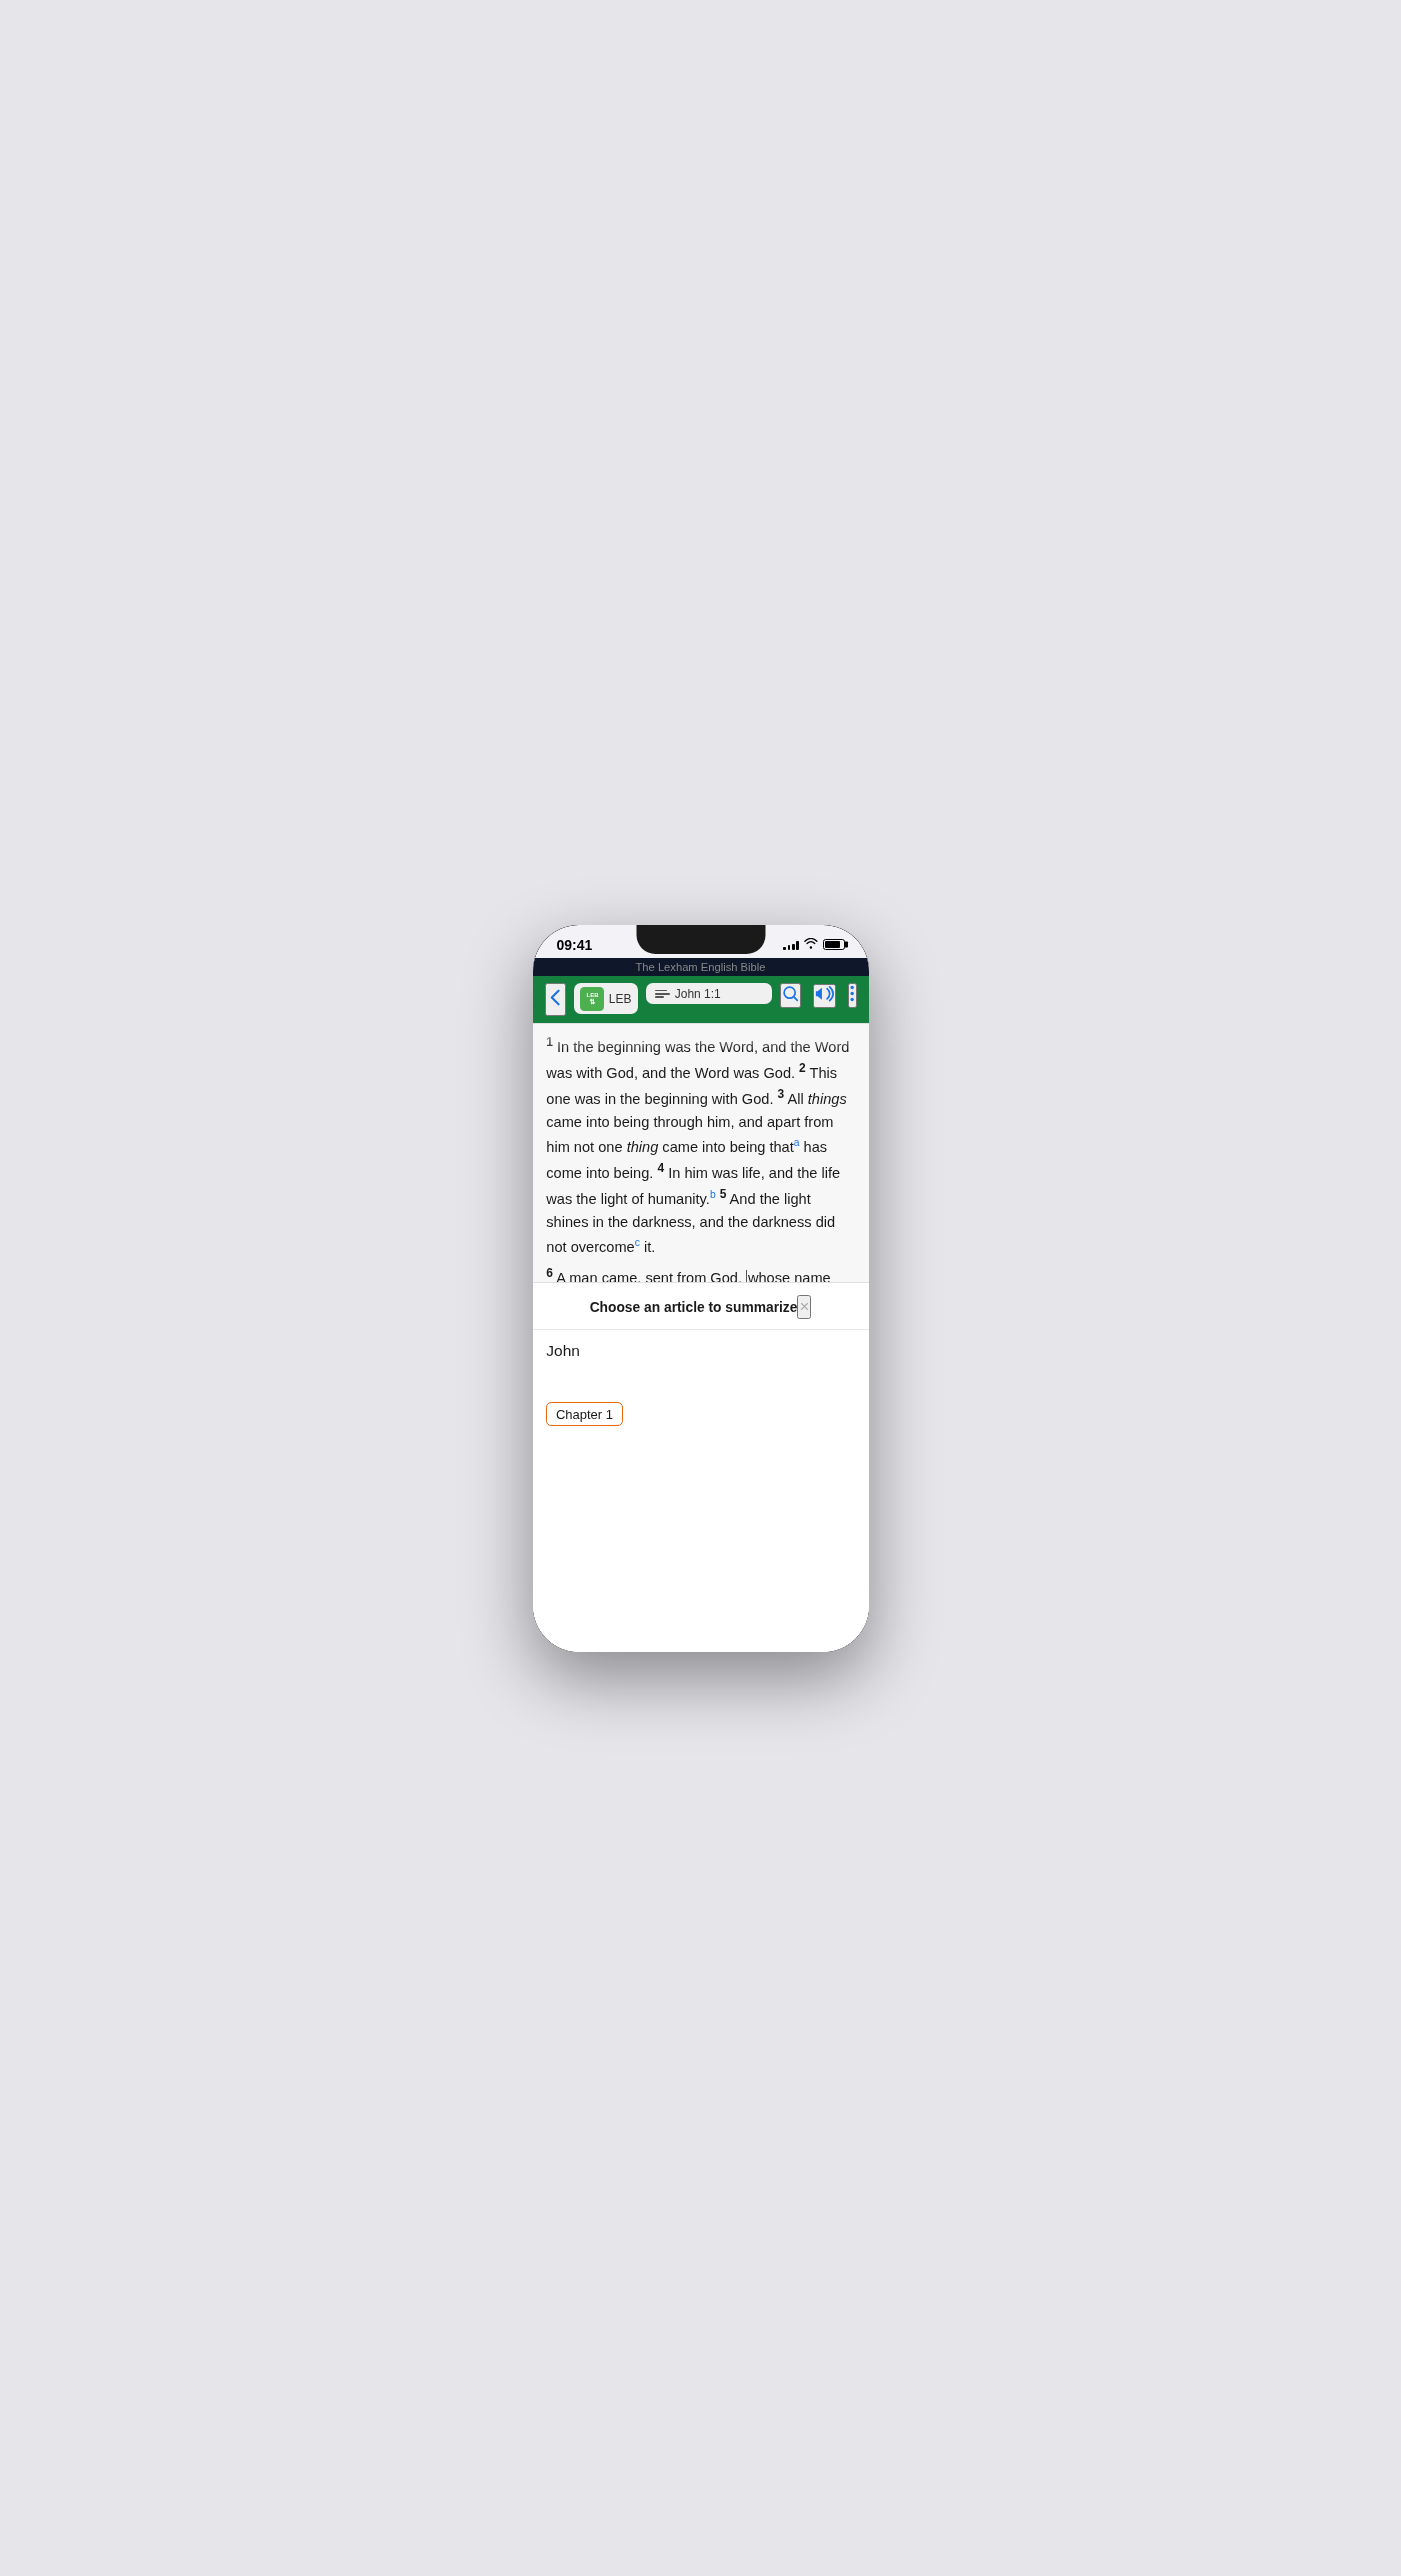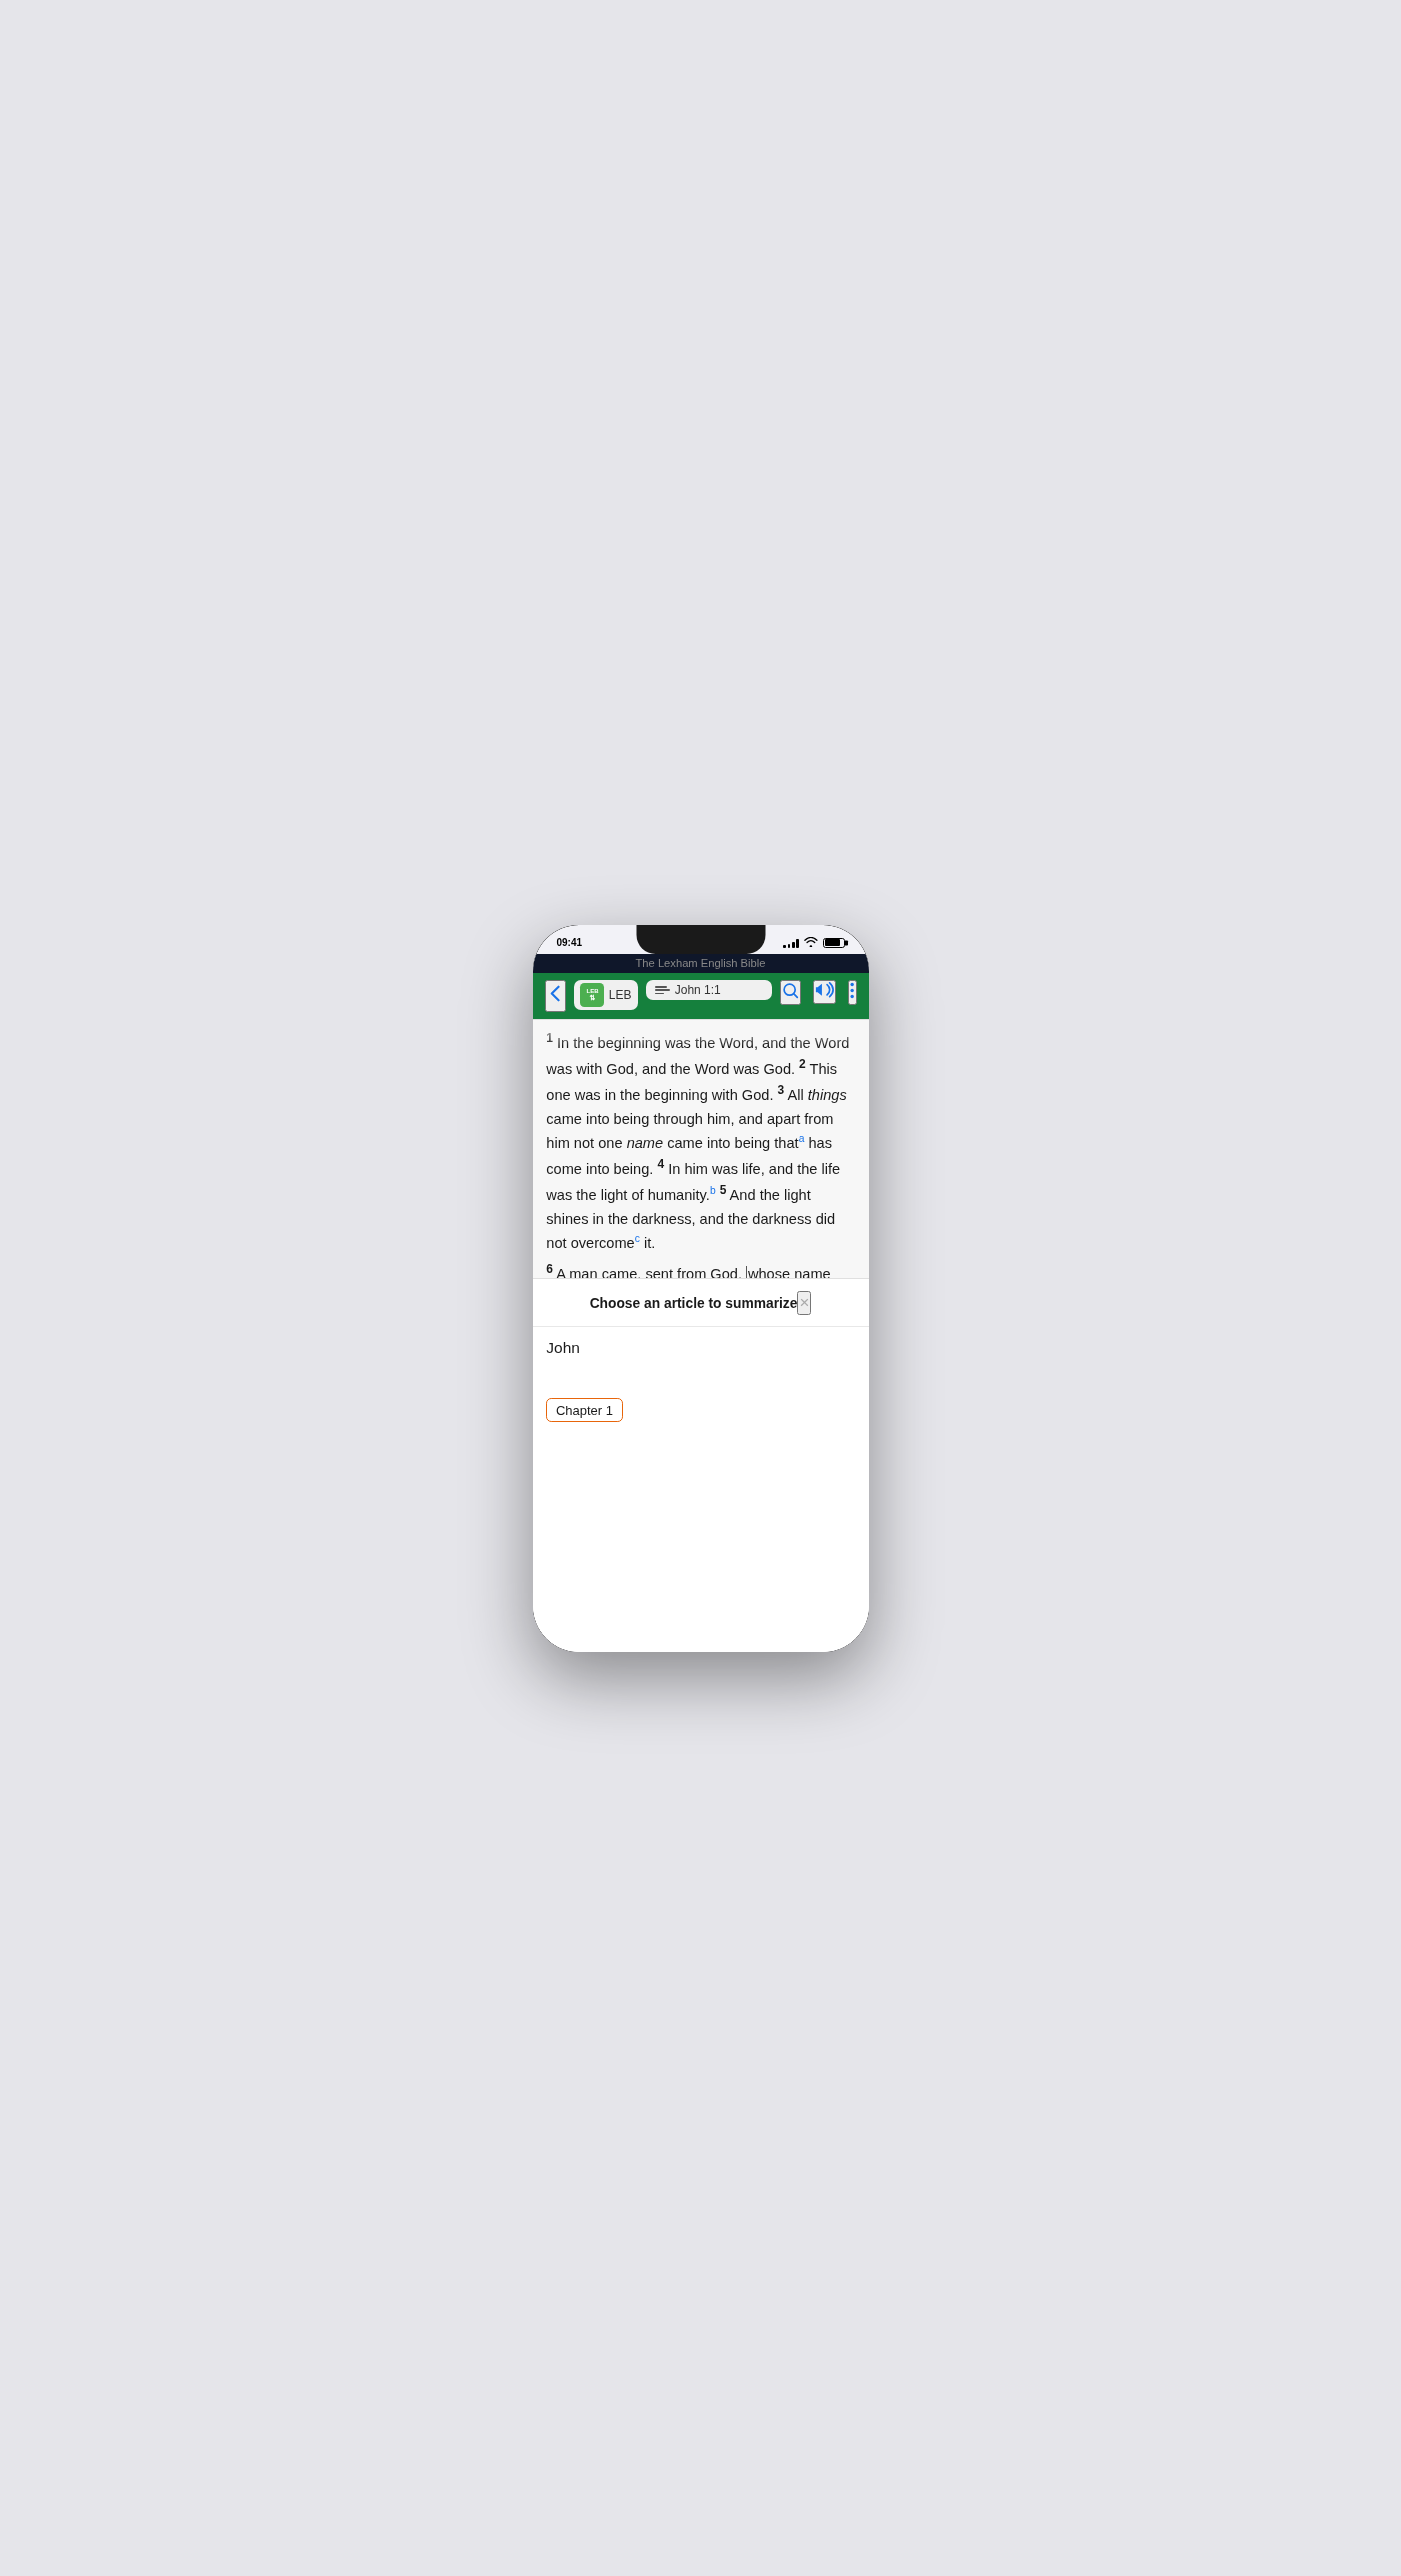--- a/index.html
+++ b/index.html
@@ -48,21 +48,21 @@
     .status-bar {
       display: flex;
       justify-content: space-between;
       align-items: center;
       padding: 12px 24px 5.2px;
       position: relative;
       z-index: 99;
     }
 
     .status-time {
-      font-size: 10px;
+      font-size: 14px;
       font-weight: 600;
       color: #000;
     }
 
     .status-icons {
       display: flex;
       align-items: center;
       gap: 5.2px;
     }
 
@@ -394,21 +394,21 @@
             </svg>
           </button>
         </div>
       </div>
 
       <div class="bible-text-area">
         <div class="fade-top"></div>
         <p>
           <span class="verse-num">1</span> In the beginning was the Word, and the Word was with God, and the Word was God.
           <span class="verse-num">2</span> This one was in the beginning with God.
-          <span class="verse-num">3</span> All <em>things</em> came into being through him, and apart from him not one <em>name</em> came into being that<sup class="footnote-ref">a</sup> has come into being.
+          <span class="verse-num">3</span> All <em>things</em> came into being through him, and apart from him not one <em>thing</em> came into being that<sup class="footnote-ref">a</sup> has come into being.
           <span class="verse-num">4</span> In him was life, and the life was the light of humanity.<sup class="footnote-ref">b</sup>
           <span class="verse-num">5</span> And the light shines in the darkness, and the darkness did not overcome<sup class="footnote-ref">c</sup> it.
         </p>
         <p style="margin-top:5.2px;">
           <span class="verse-num">6</span> A man came, sent from God, <span style="border-left:1.3px solid #555; padding-left:0.9px;">whose name was</span> John.  This one came for a witness, in
         </p>
       </div>
 
       <div class="bottom-sheet">
         <div class="sheet-header">

